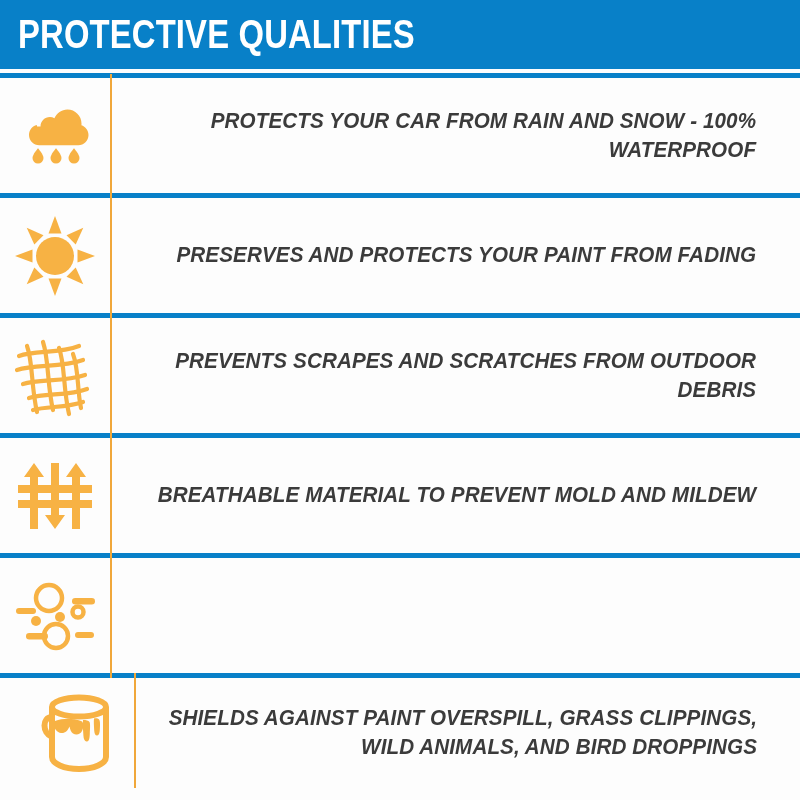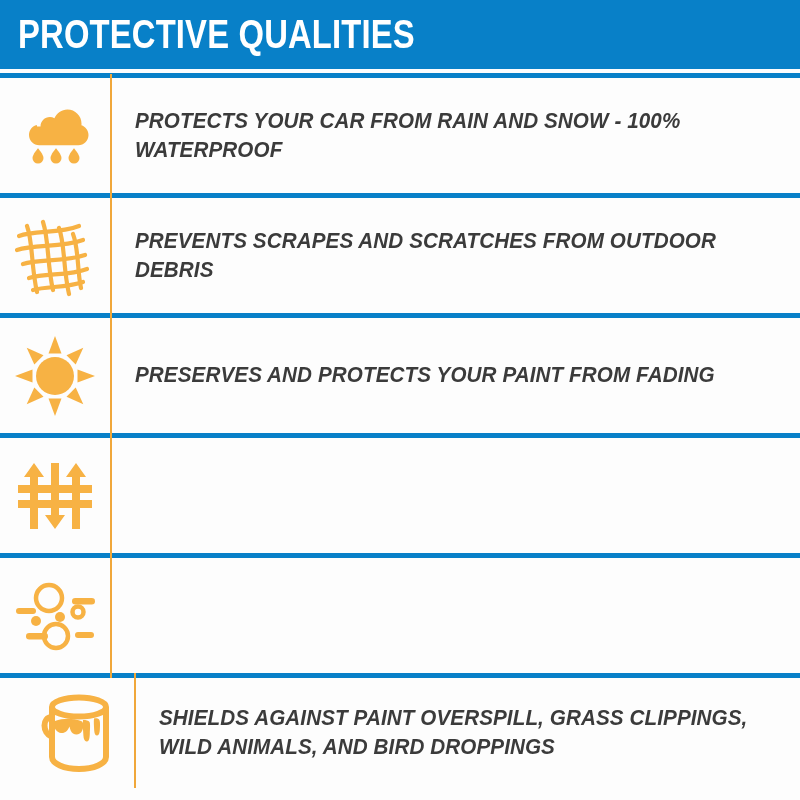--- a/index.html
+++ b/index.html
@@ -10,20 +10,21 @@
     font-family:"Liberation Sans", sans-serif;
     overflow:hidden;
   }
 
   #infographic {
     position:relative;
     width:800px; height:800px;
     background:#fdfdfd;
     display:flex;
     flex-direction:column;
+    text-align:right;
   }
 
   
   .header {
     flex:0 0 auto;
     height:69px;
     background:#0880c8;
     display:flex;
     align-items:center;
     padding-left:18px;
@@ -125,20 +126,47 @@
             <svg width="80" height="80" viewBox="0 0 80 80">
               <path fill="#f7b244" d="M25.5 30.5c0-5.2 4.2-9.4 9.4-9.4 1.6 0 3.2.4 4.5 1.2C41.7 17 46.6 13.4 52.4 13.4c7.8 0 14.1 6.3 14.1 14.1 0 .6 0 1.2-.1 1.8 4.1 1.3 7.1 5.2 7.1 9.7 0 5.6-4.6 10.2-10.2 10.2H24.3C18.6 49.2 14 44.6 14 39c0-4.8 3.3-8.8 7.8-9.9.1.5.2.9.3 1.4z"></path>
               <path fill="#f7b244" d="M28 54.5c0-3.6 5.5-9.8 5.5-9.8s5.5 6.2 5.5 9.8a5.5 5.5 0 0 1-11 0z" transform="translate(-10.5 7.5)"></path>
               <path fill="#f7b244" d="M28 54.5c0-3.6 5.5-9.8 5.5-9.8s5.5 6.2 5.5 9.8a5.5 5.5 0 0 1-11 0z" transform="translate(7.5 7.5)"></path>
               <path fill="#f7b244" d="M28 54.5c0-3.6 5.5-9.8 5.5-9.8s5.5 6.2 5.5 9.8a5.5 5.5 0 0 1-11 0z" transform="translate(25.5 7.5)"></path>
             </svg>
           </span>
         </div>
         <div class="text-cell">
           <div class="feature-text">PROTECTS YOUR CAR FROM RAIN AND SNOW - 100% WATERPROOF</div>
+        </div>
+      </div>
+      <div class="divider"></div>
+    </div>
+
+    <div class="row-wrap">
+      <div class="row">
+        <div class="vrule"></div>
+        <div class="icon-cell">
+          <span>
+            <svg width="84" height="84" viewBox="0 0 84 84">
+              <circle cx="42" cy="42" r="19" fill="#f7b244"></circle>
+              <g fill="#f7b244">
+                <polygon points="42,2 48.5,19.5 35.5,19.5"></polygon>
+                <polygon points="42,82 35.5,64.5 48.5,64.5"></polygon>
+                <polygon points="2,42 19.5,35.5 19.5,48.5"></polygon>
+                <polygon points="82,42 64.5,48.5 64.5,35.5"></polygon>
+                <polygon points="13.7,13.7 30.5,21.3 21.3,30.5"></polygon>
+                <polygon points="70.3,70.3 53.5,62.7 62.7,53.5"></polygon>
+                <polygon points="70.3,13.7 62.7,30.5 53.5,21.3"></polygon>
+                <polygon points="13.7,70.3 21.3,53.5 30.5,62.7"></polygon>
+              </g>
+            </svg>
+          </span>
+        </div>
+        <div class="text-cell">
+          <div class="feature-text">PRESERVES AND PROTECTS YOUR PAINT FROM FADING</div>
         </div>
       </div>
       <div class="divider"></div>
     </div>
 
     <div class="row-wrap">
       <div class="row">
         <div class="vrule"></div>
         <div class="icon-cell">
           <span>
@@ -162,61 +190,37 @@
         </div>
       </div>
       <div class="divider"></div>
     </div>
 
     <div class="row-wrap">
       <div class="row">
         <div class="vrule"></div>
         <div class="icon-cell">
           <span>
-            <svg width="84" height="84" viewBox="0 0 84 84">
-              <circle cx="42" cy="42" r="19" fill="#f7b244"></circle>
-              <g fill="#f7b244">
-                <polygon points="42,2 48.5,19.5 35.5,19.5"></polygon>
-                <polygon points="42,82 35.5,64.5 48.5,64.5"></polygon>
-                <polygon points="2,42 19.5,35.5 19.5,48.5"></polygon>
-                <polygon points="82,42 64.5,48.5 64.5,35.5"></polygon>
-                <polygon points="13.7,13.7 30.5,21.3 21.3,30.5"></polygon>
-                <polygon points="70.3,70.3 53.5,62.7 62.7,53.5"></polygon>
-                <polygon points="70.3,13.7 62.7,30.5 53.5,21.3"></polygon>
-                <polygon points="13.7,70.3 21.3,53.5 30.5,62.7"></polygon>
-              </g>
-            </svg>
-          </span>
-        </div>
-        <div class="text-cell">
-          <div class="feature-text">PRESERVES AND PROTECTS YOUR PAINT FROM FADING</div>
-        </div>
-      </div>
-      <div class="divider"></div>
-    </div>
-
-    <div class="row-wrap">
-      <div class="row">
-        <div class="vrule"></div>
-        <div class="icon-cell">
-          <span>
             <svg width="82" height="82" viewBox="0 0 82 82">
               <g fill="#f7b244">
 
                 <path d="M20 8 L30 22 L24 22 L24 74 L16 74 L16 22 L10 22 Z"></path>
 
                 <path d="M41 74 L31 60 L37 60 L37 8 L45 8 L45 60 L51 60 Z"></path>
 
                 <path d="M62 8 L72 22 L66 22 L66 74 L58 74 L58 22 L52 22 Z"></path>
 
                 <rect x="4" y="30" width="74" height="8"></rect>
                 <rect x="4" y="45" width="74" height="8"></rect>
               </g>
             </svg>
           </span>
+        </div>
+        <div class="text-cell">
+          <div class="feature-text">BREATHABLE MATERIAL TO PREVENT MOLD AND MILDEW</div>
         </div>
       </div>
       <div class="divider"></div>
     </div>
 
     <div class="row-wrap">
       <div class="row">
         <div class="vrule"></div>
         <div class="icon-cell">
           <span>

